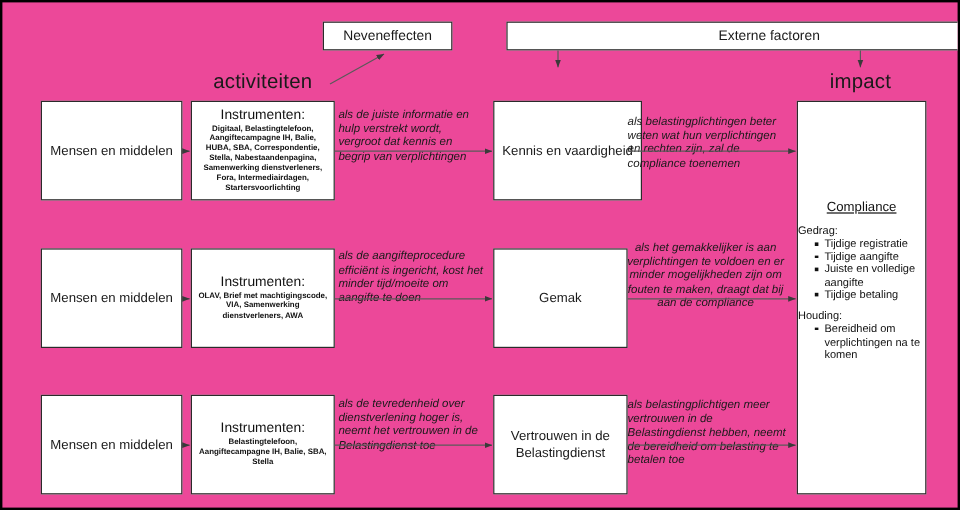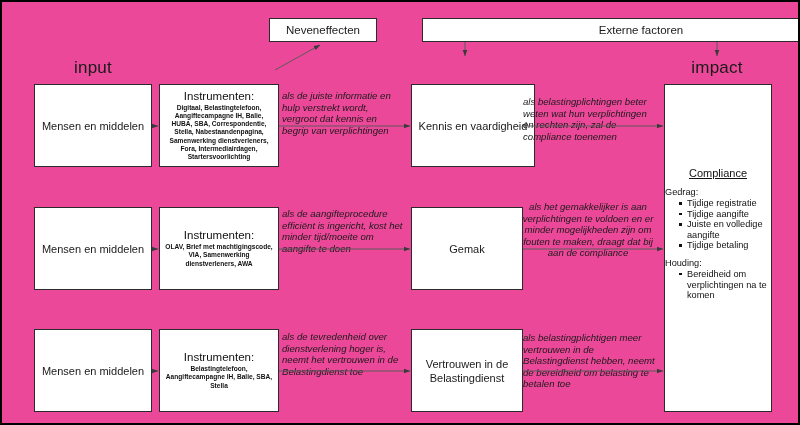--- a/index.html
+++ b/index.html
@@ -133,22 +133,22 @@
 <div id="canvas">
 
   <div class="banner" style="left:267px; top:16px; width:108px; height:24px;">
     <span>Neveneffecten</span>
   </div>
 
   <div class="banner" style="left:381px; top:16px; width:438px; height:24px;margin-left:39px;">
     <span>Externe factoren</span>
   </div>
 
-  <div class="col-header" style="left:32px; top:56px; width:118px;">
-    <span>input</span>
+  <div class="col-header" style="left:157px; top:56px; width:120px;">
+    <span>activiteiten</span>
   </div>
   <div class="col-header" style="left:432px; top:56px; width:110px;margin-top:30px;">
     <span>tussendoel</span>
   </div>
   <div class="col-header" style="left:660px; top:56px; width:110px;">
     <span>impact</span>
   </div>
 
   <div class="box" style="left:32px; top:82px; width:118px; height:83px;">
     <div class="node-label">Mensen en middelen</div>

